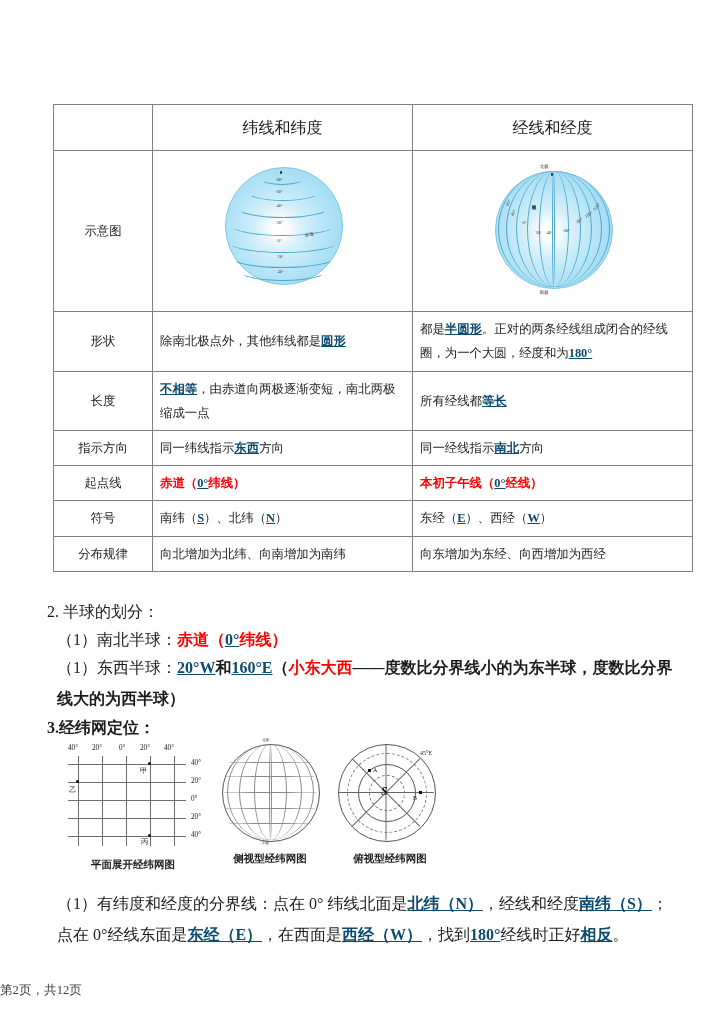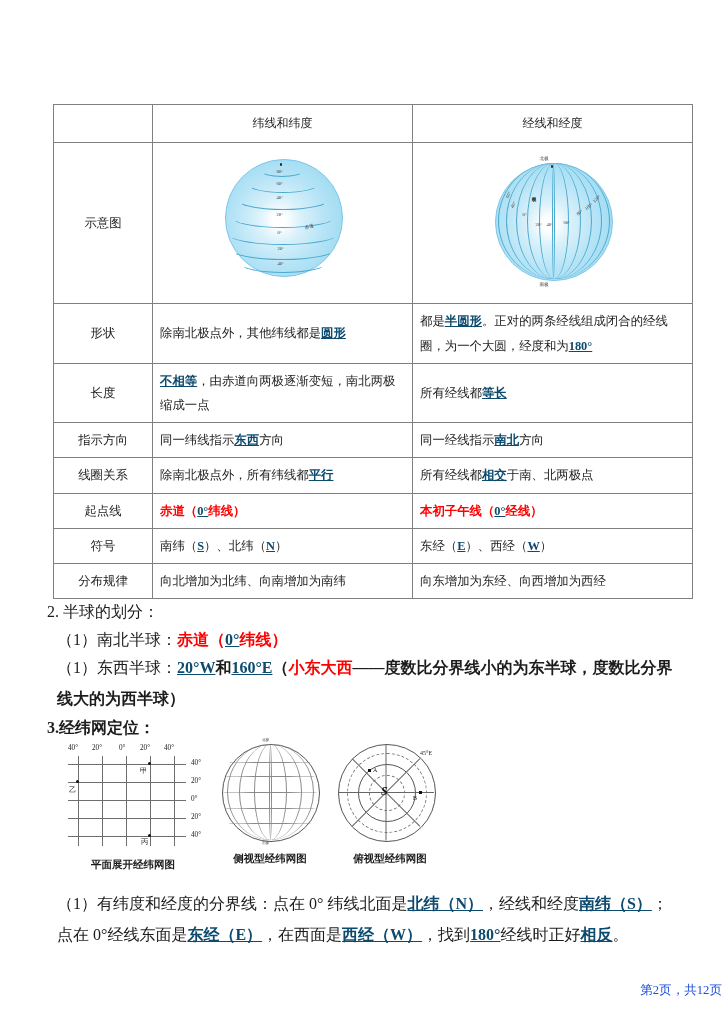--- a/index.html
+++ b/index.html
@@ -25,21 +25,21 @@
     padding:5px 7px;
     font-size:12.4px;
     line-height:1.95;
     vertical-align:middle;
     color:#1c1c1c;
   }
   .col-label{ width:90px; text-align:center; }
   .col-a{ width:251px; }
   .col-b{ width:271px; }
 
-  .hdr td{ text-align:center; font-size:12px; padding:7px 4px; }
+  .hdr td{ text-align:center; font-size:16px; padding:7px 4px; }
   .hdr .blank{ border-right:1px solid #808080; }
 
   .diagram-row td{ padding:0; height:160px; vertical-align:middle; }
   .diagram-row .col-label{ vertical-align:middle; text-align:center; }
   .cell-left{ text-align:left; }
 
   .r{ color:#ff0000; font-weight:bold; }
   .ru{ color:#0c4a6e; font-weight:bold; text-decoration:underline; }
   .bk{ color:#1c1c1c; font-weight:bold; }
 
@@ -118,22 +118,22 @@
   .polar-fig{ left:268px; top:0px; width:128px; height:120px; }
   .pcircle{ position:absolute; border-radius:50%; border:1px solid #555; }
   .pcircle-d{ position:absolute; border-radius:50%; border:1px dashed #777; }
   .pline{ position:absolute; background:#666; height:1px; transform-origin:center; }
   .pdot{ position:absolute; width:3.4px; height:3.4px; background:#111; }
   .plbl{ position:absolute; font-size:6px; color:#222; white-space:nowrap; }
   .pS{ position:absolute; font-size:12px; font-weight:bold; color:#111; font-style:italic; }
 
   
   .footer{
-    position:absolute; left:0; top:982px; width:722px; text-align:right;
-    font-size:12.6px; color:#1d4ed8; font-family:"Liberation Serif",serif;
+    position:absolute; left:0; top:982px; width:722px; text-align:left;
+    font-size:12.6px; color:#404040; font-family:"Liberation Serif",serif;
   }
 </style>
 </head>
 <body>
 
 <div class="page">
 
   <table class="cmp-table">
     <tbody>
         <tr class="hdr">
@@ -207,25 +207,20 @@
       <td class="col-a cell-left"><span class="ru">不相等</span><span>，由赤道向两极逐渐变短，南北两极缩成一点</span></td>
       <td class="col-b cell-left"><span>所有经线都</span><span class="ru">等长</span></td>
     </tr>
 
     <tr>
       <td class="col-label">指示方向</td>
       <td class="col-a cell-left"><span>同一纬线指示</span><span class="ru">东西</span><span>方向</span></td>
       <td class="col-b cell-left"><span>同一经线指示</span><span class="ru">南北</span><span>方向</span></td>
     </tr>
 
-    <tr>
-      <td class="col-label">线圈关系</td>
-      <td class="col-a cell-left"><span>除南北极点外，所有纬线都</span><span class="ru">平行</span></td>
-      <td class="col-b cell-left"><span>所有经线都</span><span class="ru">相交</span><span>于南、北两极点</span></td>
-    </tr>
 
     <tr>
       <td class="col-label">起点线</td>
       <td class="col-a cell-left"><span class="r">赤道（</span><span class="ru">0°</span><span class="r">纬线）</span></td>
       <td class="col-b cell-left"><span class="r">本初子午线（</span><span class="ru">0°</span><span class="r">经线）</span></td>
     </tr>
 
 
     <tr>
       <td class="col-label">符号</td>

